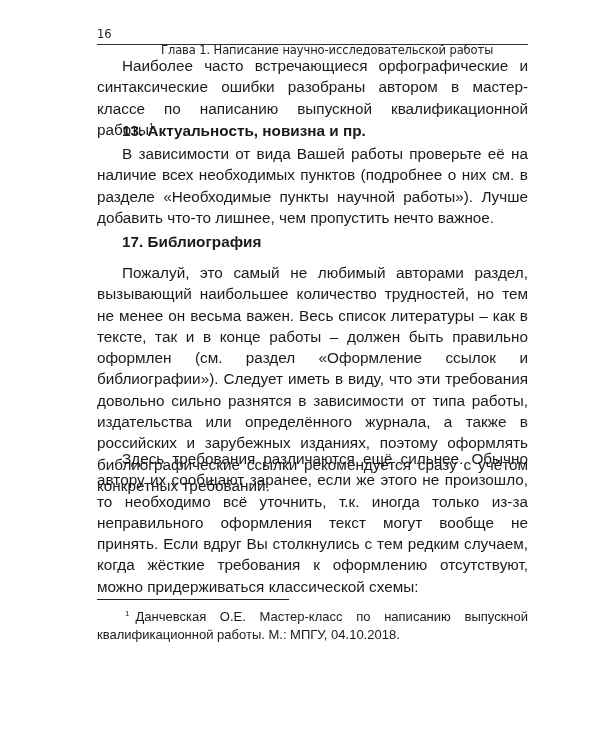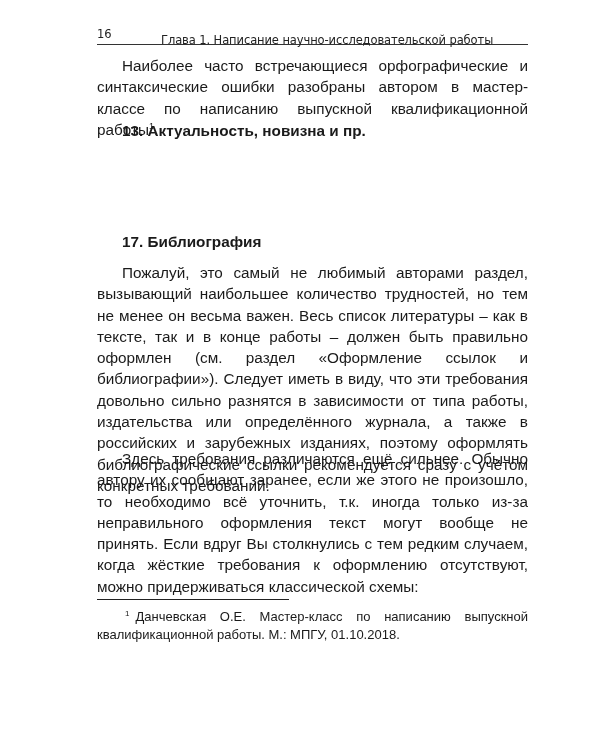--- a/index.html
+++ b/index.html
@@ -9,21 +9,21 @@
   }
   .page {
     position: absolute; left: 97px; top: 0; width: 431px; height: 750px;
   }
   .running-head {
     position: absolute; left: 0; top: 27px; width: 431px; height: 17px;
     font-family: "DejaVu Sans", sans-serif; font-size: 11.5px; color: #222;
     border-bottom: 1px solid #333;
   }
   .page-num { position: absolute; left: 0; top: 0; }
-  .chapter-title { position: absolute; left: 64px; top: 6px; letter-spacing: -0.1px; text-align: center; }
+  .chapter-title { position: absolute; left: 64px; top: 16px; letter-spacing: -0.1px; text-align: center; }
   .body-text {
     font-family: "Liberation Sans", sans-serif; font-size: 15.3px; line-height: 21.3px;
     text-align: justify; margin: 0;
   }
   .para { text-indent: 25px; margin: 0; }
   .p1 { position: absolute; left: 0; top: 55px; width: 431px; }
   .h { position: absolute; left: 25px; font-family: "Liberation Sans", sans-serif;
        font-weight: bold; font-size: 15.3px; line-height: 20px; margin: 0; }
   .h13 { top: 121px; }
   .p13 { position: absolute; left: 0; top: 143px; width: 431px; }
@@ -47,22 +47,23 @@
 <div class="page">
 
   <div class="running-head">
     <span class="page-num">16</span>
     <span class="chapter-title">Глава 1. Написание научно-исследовательской работы</span>
   </div>
 
   <p class="body-text para p1 last-line"><span>Наиболее часто встречающиеся орфографические и синтаксические ошибки разобраны автором в мастер-классе по написанию выпускной квалификационной работы</span><sup>1</sup><span>.</span></p>
 
   <h3 class="h h13">13.  Актуальность, новизна и пр.</h3>
+  <p class="body-text para p13 last-line">В зависимости от вида Вашей работы проверьте её на наличие всех необходимых пунктов (подробнее о них см. в разделе «Необходимые пункты научной работы»). Лучше добавить что-то лишнее, чем пропустить нечто важное.</p>
 
   <h3 class="h h14">17.  Библиография</h3>
   <p class="body-text para p14 last-line">Пожалуй, это самый не любимый авторами раздел, вызывающий наибольшее количество трудностей, но тем не менее он весьма важен. Весь список литературы – как в тексте, так и в конце работы – должен быть правильно оформлен (см. раздел «Оформление ссылок и библиографии»). Следует иметь в виду, что эти требования довольно сильно разнятся в зависимости от типа работы, издательства или определённого журнала, а также в российских и зарубежных изданиях, поэтому оформлять библиографические ссылки рекомендуется сразу с учётом конкретных требований.</p>
 
   <p class="body-text para p15 last-line">Здесь требования различаются ещё сильнее. Обычно автору их сообщают заранее, если же этого не произошло, то необходимо всё уточнить, т.к. иногда только из-за неправильного оформления текст могут вообще не принять. Если вдруг Вы столкнулись с тем редким случаем, когда жёсткие требования к оформлению отсутствуют, можно придерживаться классической схемы:</p>
 
   <div class="fn-rule"></div>
-  <p class="footnote last-line"><sup>1</sup><span>Данчевская О.Е. Мастер-класс по написанию выпускной квалификационной работы. М.: МПГУ, 01.10.2018.</span></p>
+  <p class="footnote last-line"><sup>1</sup><span>Данчевская О.Е. Мастер-класс по написанию выпускной квалификационной работы. М.: МПГУ, 04.10.2018.</span></p>
 
 </div>
 
 </body></html>

